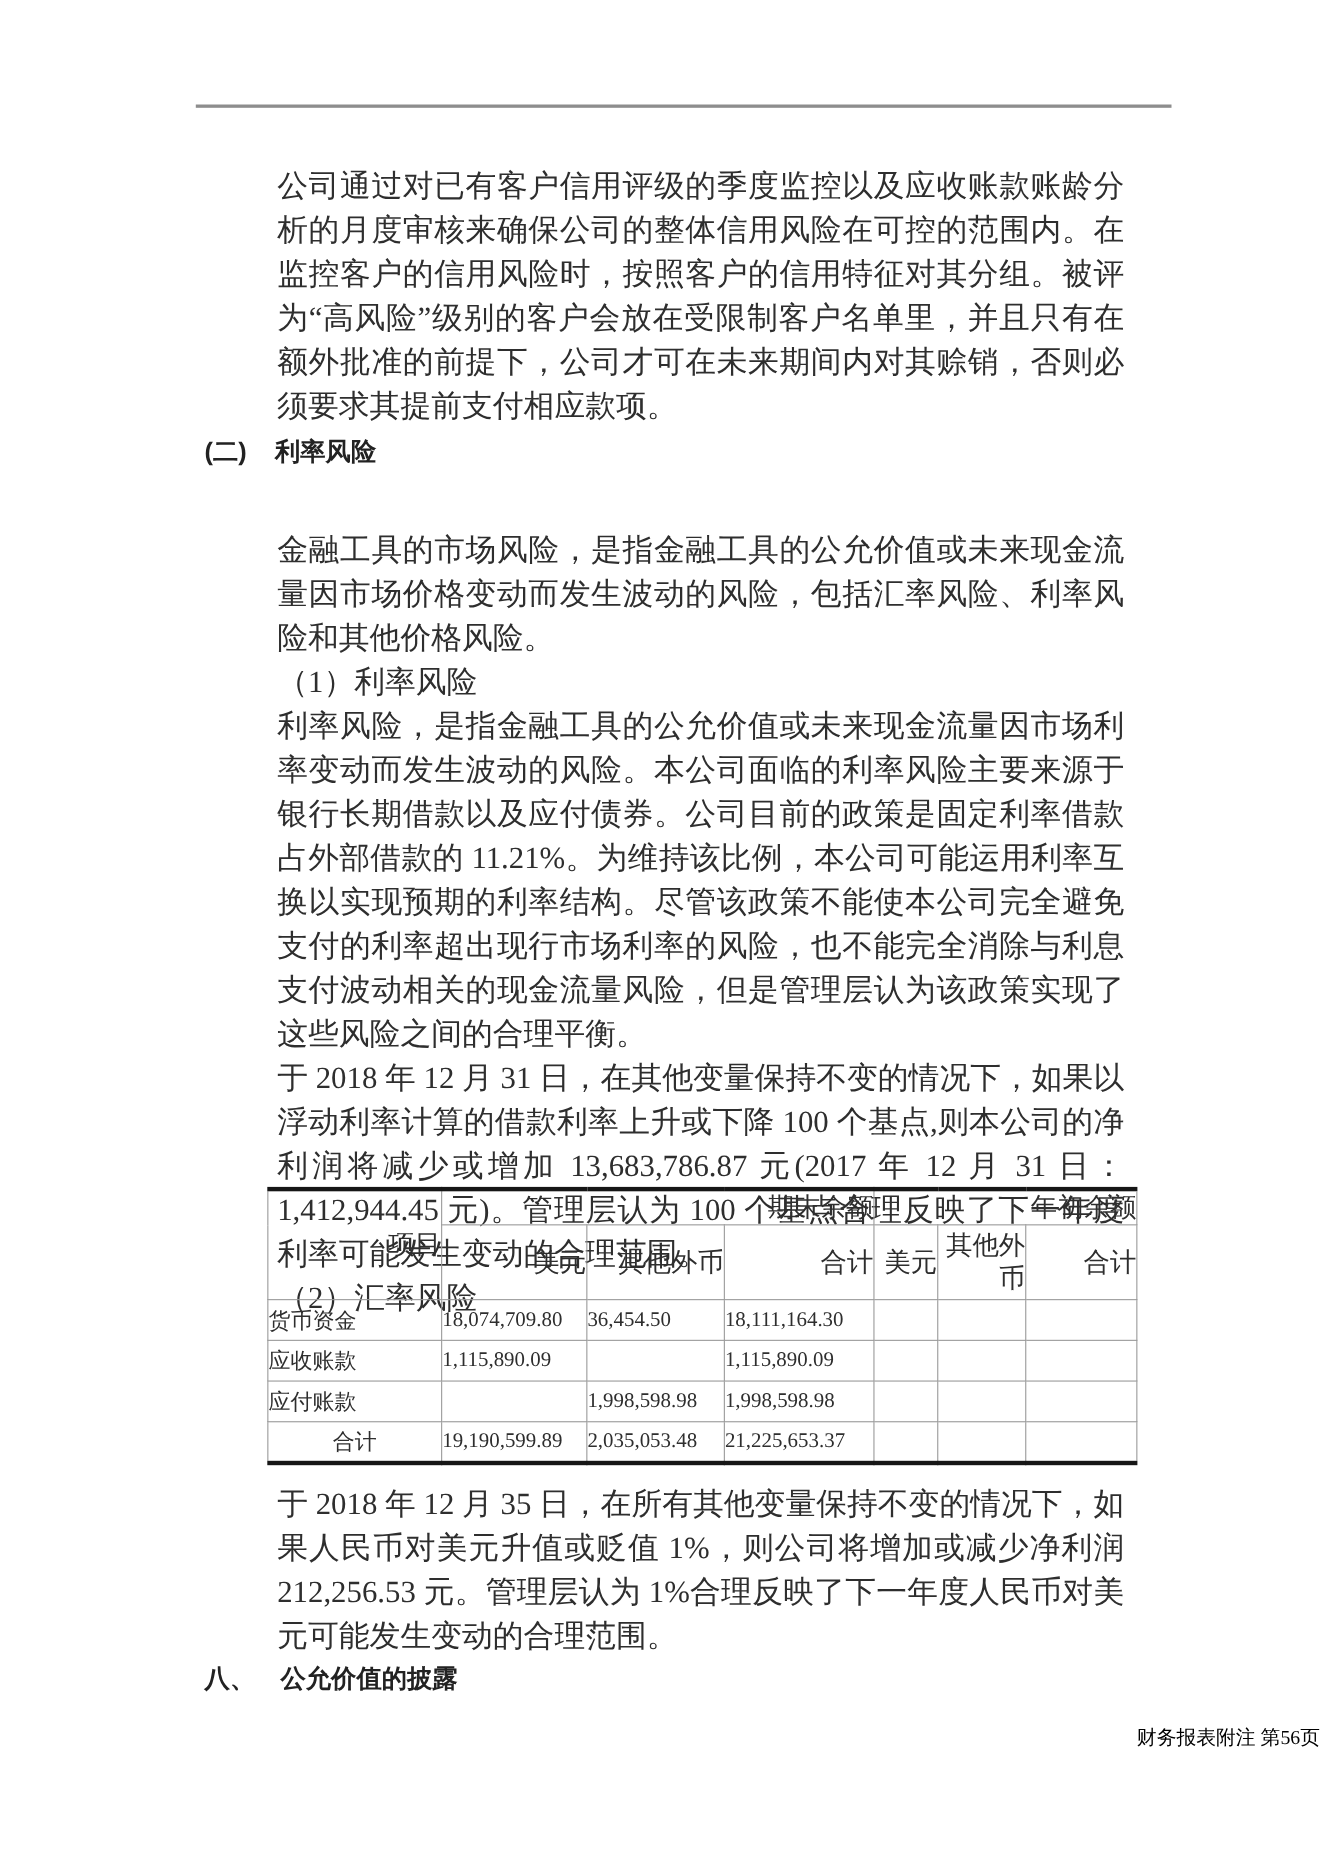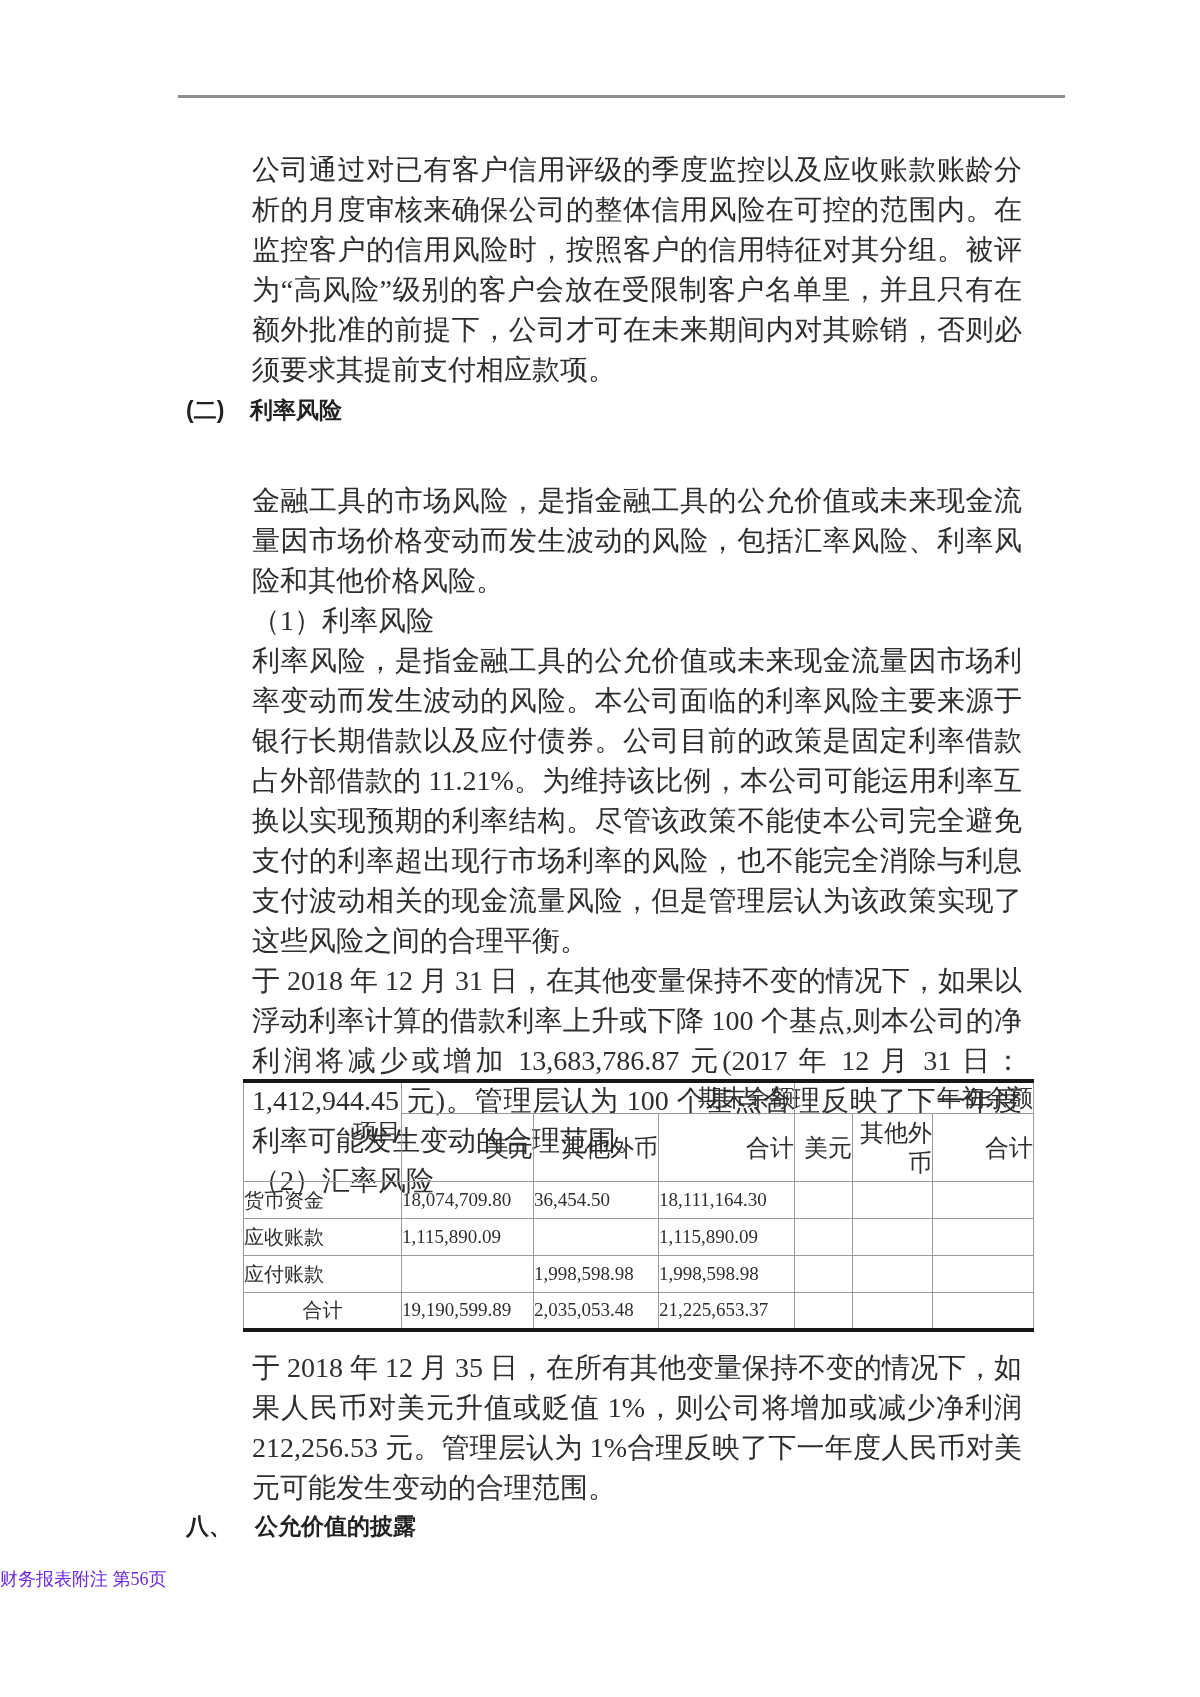--- a/index.html
+++ b/index.html
@@ -62,24 +62,24 @@
   tr.hrow-1 { height: 30px; }
   tr.hrow-2 { height: 68px; }
   tr.drow  { height: 37px; margin-top: 40px; }
   td.cell-label { font-size: 20px; text-align: left; padding-left: 13px; }
   td.cell-label-center { font-size: 20px; text-align: center; padding-left: 0; }
   td.cell-num { font-size: 19px; text-align: left; padding-right: 6px; letter-spacing: 0; }
   .footer {
     position: absolute;
     left: 0; top: 1566px;
     width: 1200px;
-    text-align: left;
+    text-align: right;
     font-size: 18px;
     line-height: 26px;
-    color: #6d28d9;
+    color: #000000;
   }
 </style>
 </head>
 <body>
 
 <div class="page">
 
   <div class="rule-top"></div>
 
   <p class="body-text abs-block" style="top:150px;">公司通过对已有客户信用评级的季度监控以及应收账款账龄分析的月度审核来确保公司的整体信用风险在可控的范围内。在监控客户的信用风险时，按照客户的信用特征对其分组。被评为“高风险”级别的客户会放在受限制客户名单里，并且只有在额外批准的前提下，公司才可在未来期间内对其赊销，否则必须要求其提前支付相应款项。</p>

